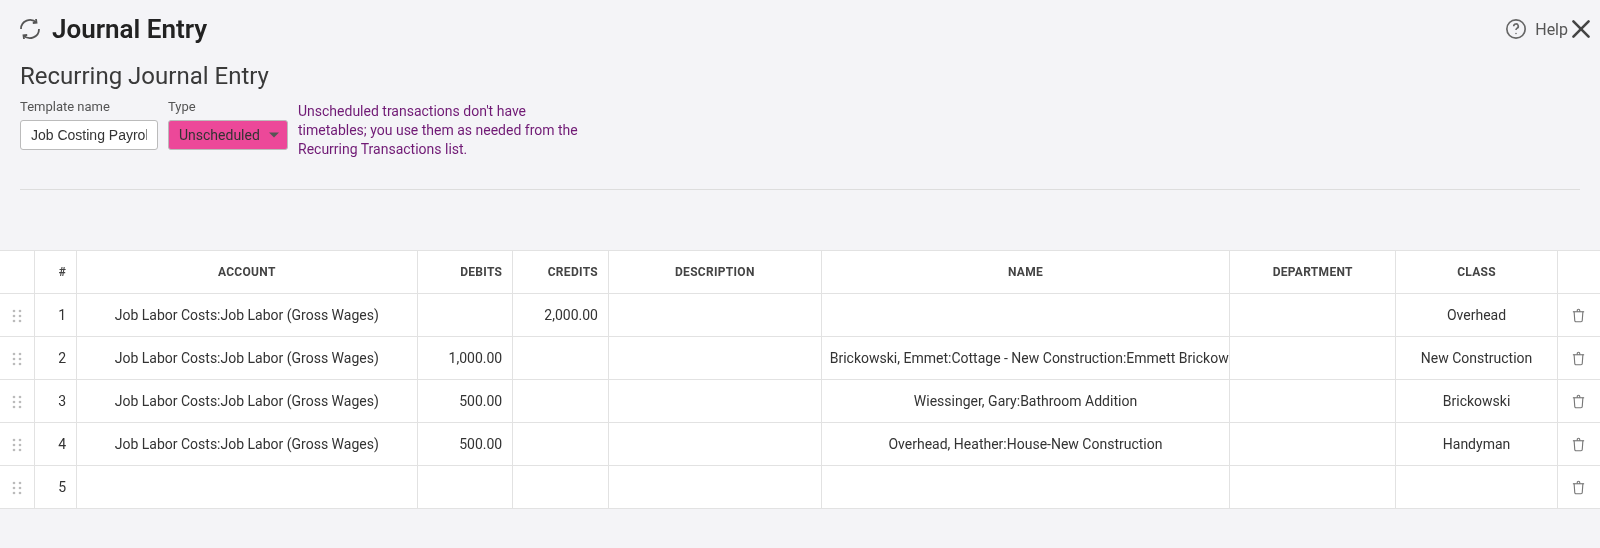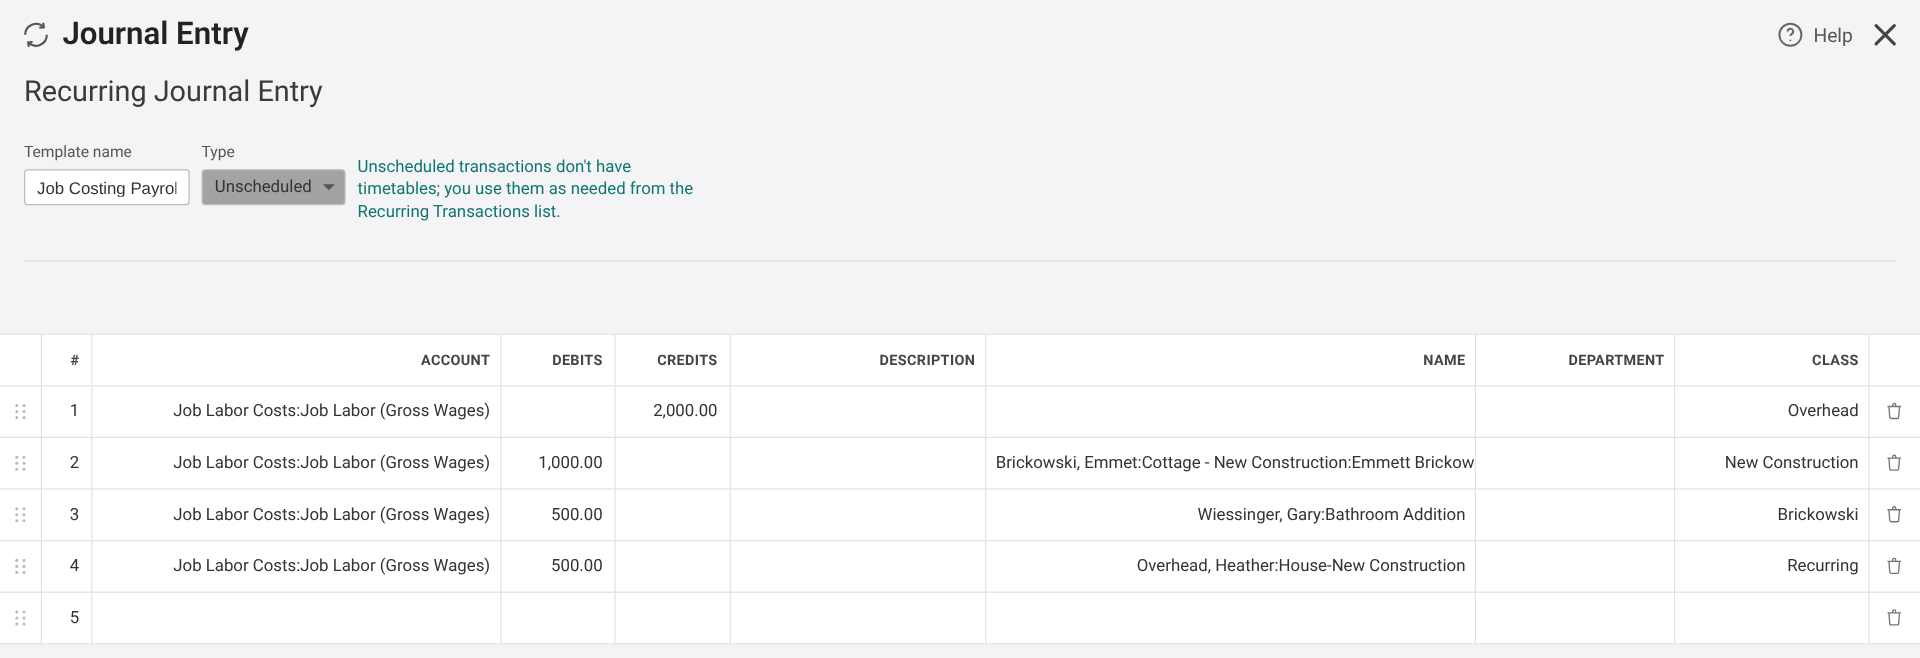--- a/index.html
+++ b/index.html
@@ -9,79 +9,79 @@
     color: #333;
     width: 1600px;
     height: 548px;
     overflow: hidden;
     position: relative;
   }
   
   .topbar {
     display: flex;
     align-items: center;
-    padding: 14px 16px 8px 18px;
+    padding: 14px 6px 8px 18px;
   }
   .topbar .title-wrap { display: flex; align-items: center; gap: 10px; flex: 1; }
   .topbar h1 { font-size: 26px; font-weight: 600; color: #222; }
-  .topbar .right { display: flex; align-items: center; gap: 14px; }
+  .topbar .right { display: flex; align-items: center; }
   .help-wrap { display: flex; align-items: center; gap: 8px; color: #555; font-size: 16px; cursor: pointer; }
   .ico-svg { display: block; }
   .close-btn { cursor: pointer; }
 
   
   .form-header { padding: 10px 20px 30px 20px; }
-  .form-header h2 { font-size: 24px; font-weight: 400; color: #3a3a3a; margin-bottom: 14px; }
+  .form-header h2 { font-size: 24px; font-weight: 400; color: #3a3a3a; }
   .field-row { display: flex; align-items: center; gap: 10px; }
   .fieldblock { display: flex; flex-direction: column; }
   .fieldblock label { font-size: 13px; color: #555; margin-bottom: 6px; }
   .textinput {
     height: 30px;
     border: 1px solid #bbb;
     border-radius: 3px;
     background: #fff;
     padding: 0 10px;
     font-size: 14px;
     color: #333;
     width: 138px;
   }
   .select {
     height: 30px;
     border: 1px solid #bbb;
     border-radius: 3px;
-    background: #a3a3a3;
+    background: #ec4899;
     padding: 0 28px 0 10px;
     font-size: 14px;
     color: #333;
     width: 120px;
     position: relative;
     display: flex; align-items: center;
     cursor: pointer;
   }
   .select .caret {
     position: absolute; right: 8px; top: 50%; transform: translateY(-50%);
     width: 0; height: 0;
     border-left: 5px solid transparent;
     border-right: 5px solid transparent;
     border-top: 5px solid #555;
   }
-  .hint { font-size: 14px; color: #0f766e; max-width: 300px; line-height: 1.35; margin-top: 26px; }
+  .hint { font-size: 14px; color: #701a75; max-width: 300px; line-height: 1.35; margin-top: 12px; }
 
   .hr-divider { margin: 0 20px; border: none; border-top: 1px solid #ddd; }
 
   
   .table-wrap { background: #fff; margin-top: 60px; padding: 0; }
   table { border-collapse: collapse; width: 100%; table-layout: fixed; }
   th, td {
     border: 1px solid #e2e2e2;
     padding: 0 8px;
     font-size: 14px;
     color: #333;
     height: 43px;
-    text-align: right;
+    text-align: center;
     overflow: hidden;
     white-space: nowrap;
     text-overflow: clip;
   }
   th {
     font-size: 12px;
     font-weight: 700;
     letter-spacing: .3px;
     color: #444;
     background: #fff;
@@ -273,21 +273,21 @@
                 <circle cx="3" cy="12" r="1.3" fill="#bbb"></circle>
                 <circle cx="9" cy="12" r="1.3" fill="#bbb"></circle>
               </svg></span></td>
           <td class="num-col">4</td>
           <td>Job Labor Costs:Job Labor (Gross Wages)</td>
           <td class="txt-right">500.00</td>
           <td class="txt-right"></td>
           <td></td>
           <td>Overhead, Heather:House-New Construction</td>
           <td></td>
-          <td>Recurring</td>
+          <td>Handyman</td>
           <td class="icon-cell"><span class="trash"><svg width="15" height="15" viewBox="0 0 24 24" fill="none" stroke="#777" stroke-width="1.8">
                 <polyline points="3 6 5 6 21 6"></polyline>
                 <path d="M19 6l-1 14a2 2 0 0 1-2 2H8a2 2 0 0 1-2-2L5 6"></path>
                 <path d="M10 6V4a2 2 0 0 1 2-2 2 2 0 0 1 2 2v2"></path>
               </svg></span></td>
         </tr>
         <tr class="last-row">
           <td class="icon-cell"><span class="drag-handle"><svg width="12" height="14" viewBox="0 0 12 14">
                 <circle cx="3" cy="2" r="1.3" fill="#bbb"></circle>
                 <circle cx="9" cy="2" r="1.3" fill="#bbb"></circle>

